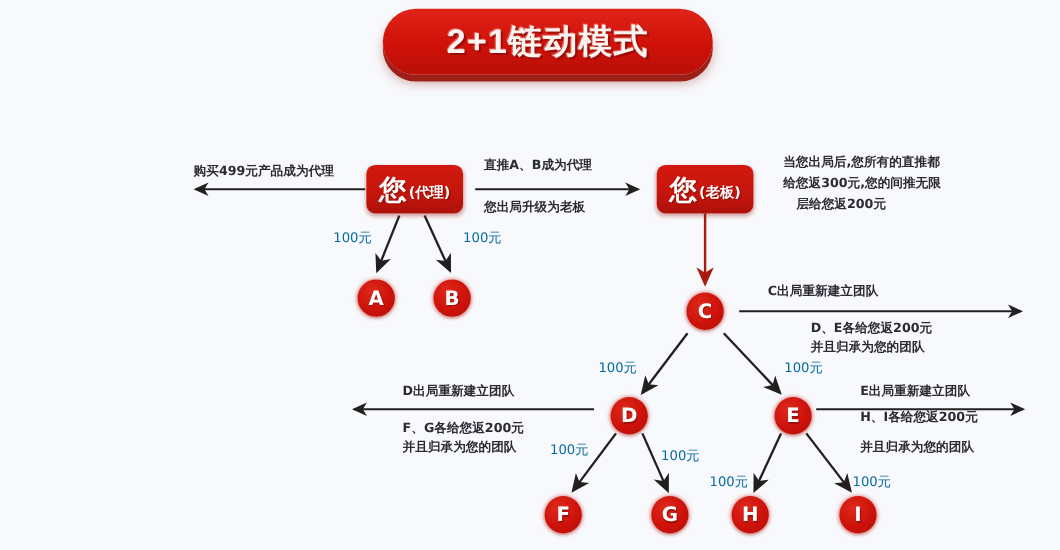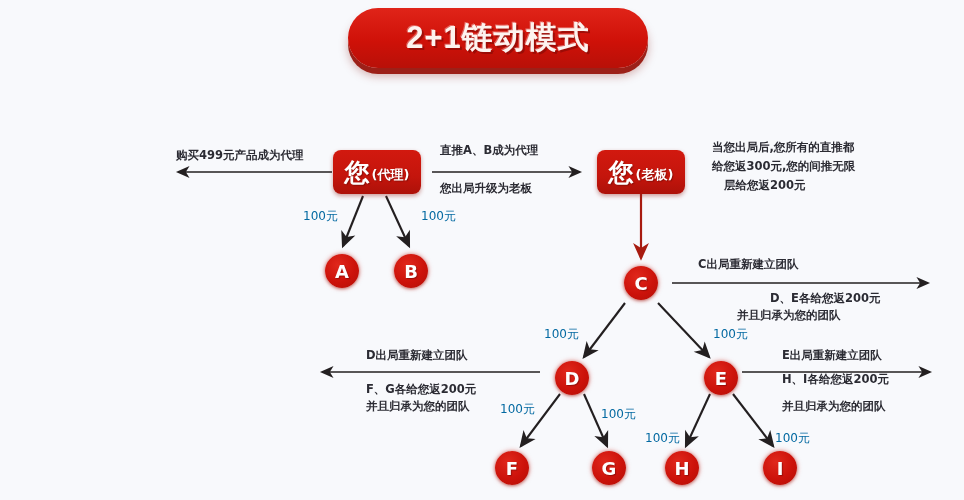--- a/index.html
+++ b/index.html
@@ -176,21 +176,21 @@
   <div class="lbl" style="left:176px;top:148px;">购买499元产品成为代理</div>
 
   <div class="lbl" style="left:440px;top:143px;">直推A、B成为代理</div>
   <div class="lbl" style="left:440px;top:181px;">您出局升级为老板</div>
 
   <div class="lbl multi" style="left:712px;top:139px;text-align:center;">当您出局后,您所有的直推都</div>
   <div class="lbl multi" style="left:712px;top:158px;">给您返300元,您的间推无限</div>
   <div class="lbl multi" style="left:724px;top:177px;">层给您返200元</div>
 
   <div class="lbl" style="left:698px;top:257px;">C出局重新建立团队</div>
-  <div class="lbl multi" style="left:737px;top:290px;margin-left:33px;">D、E各给您返200元</div>
+  <div class="lbl multi" style="left:737px;top:290px;">D、E各给您返200元</div>
   <div class="lbl multi" style="left:737px;top:307px;">并且归承为您的团队</div>
 
   <div class="lbl" style="left:366px;top:348px;">D出局重新建立团队</div>
   <div class="lbl multi" style="left:366px;top:381px;">F、G各给您返200元</div>
   <div class="lbl multi" style="left:366px;top:398px;">并且归承为您的团队</div>
 
   <div class="lbl" style="left:782px;top:348px;">E出局重新建立团队</div>
   <div class="lbl multi" style="left:782px;top:371px;text-align:center;">H、I各给您返200元</div>
   <div class="lbl multi" style="left:782px;top:398px;">并且归承为您的团队</div>
 

